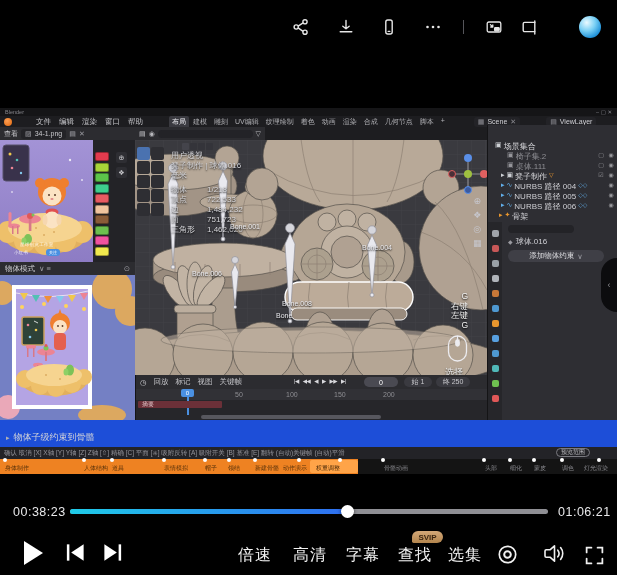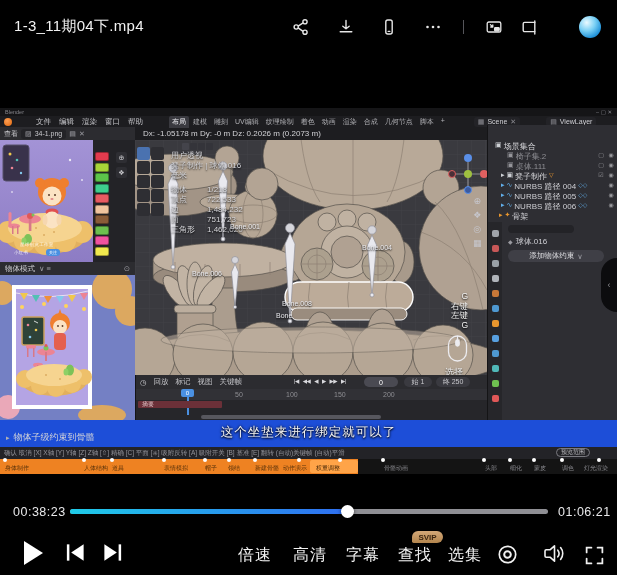--- a/index.html
+++ b/index.html
@@ -125,21 +125,20 @@
   border-radius:7px 7px 7px 2px;color:#3a2510;font-size:8px;font-weight:bold;
   display:flex;align-items:center;justify-content:center}
 .cicon{cursor:pointer}
 </style>
 </head>
 <body>
 
 <div id="app">
 
   
-  <div class="abs tb-title">1-3_11期04下.mp4</div>
   <svg class="abs tb-ic" style="left:292px" viewBox="0 0 18 18" fill="none" stroke="#e6e6e6" stroke-width="1.4">
     <circle cx="4.2" cy="9" r="2.1"></circle>
       <circle cx="13" cy="3.8" r="2.1"></circle>
       <circle cx="13" cy="14.2" r="2.1"></circle>
     <path d="M6.1 8.1 L11.1 4.9 M6.1 9.9 L11.1 13.3"></path>
   </svg>
   <svg class="abs tb-ic" style="left:337px" viewBox="0 0 18 18" fill="none" stroke="#e6e6e6" stroke-width="1.4" stroke-linecap="round" stroke-linejoin="round">
     <path d="M9 2.5 v8 M5.8 8.2 L9 10.8 L12.2 8.2 M3.2 13.8 h11.6"></path>
   </svg>
   <svg class="abs tb-ic" style="left:380px" viewBox="0 0 18 18" fill="none" stroke="#e6e6e6" stroke-width="1.4" stroke-linecap="round">
@@ -210,21 +209,20 @@
     <div class="bl-row2">
       <div class="ie-head">
         <span>查看</span>
         <span class="ie-name">
           <span style="color:#9a9aa0">▨</span>
           <span>34-1.png</span>
         </span>
         <span style="color:#9a9aa0">▤</span>
         <span style="color:#9a9aa0">✕</span>
       </div>
-      <div class="tinfo">Dx: -1.05178 m   Dy: -0 m   Dz: 0.2026 m  (0.2073 m)</div>
       <div class="ol-head">
         <span>▤</span>
         <span>◉</span>
         <span class="ol-search"></span>
         <span>▽</span>
       </div>
     </div>
 
     <div class="abs leftcol">
       <svg width="93" height="122" viewBox="0 0 93 122">
@@ -705,21 +703,20 @@
           <span style="color:#9a9aa0">∨</span>
       </div>
     </div>
 
     <div class="abs bstat">
       <div class="bstat-hint">
         <span style="color:#b0b0b4;font-size:7px">▸</span>
         <span>物体子级约束到骨骼</span>
       </div>
     </div>
-    <div class="abs subtitle">这个坐垫来进行绑定就可以了</div>
 
     <div class="abs keymap">
       <span class="keymap-txt">确认   取消   [X] X轴   [Y] Y轴   [Z] Z轴   [⇧] 精确   [C] 平面   [⎈] 吸附反转   [A] 吸附开关   [B] 基准   [E] 翻转   (自动)关键帧   (自动)平滑</span>
       <span class="keymap-tag">预览范围</span>
     </div>
 
     <div class="abs chap">
       <div class="chap-watched"></div>
       <div class="chap-cur"></div>
       <span class="chap-cur-lb">权重调整</span>

